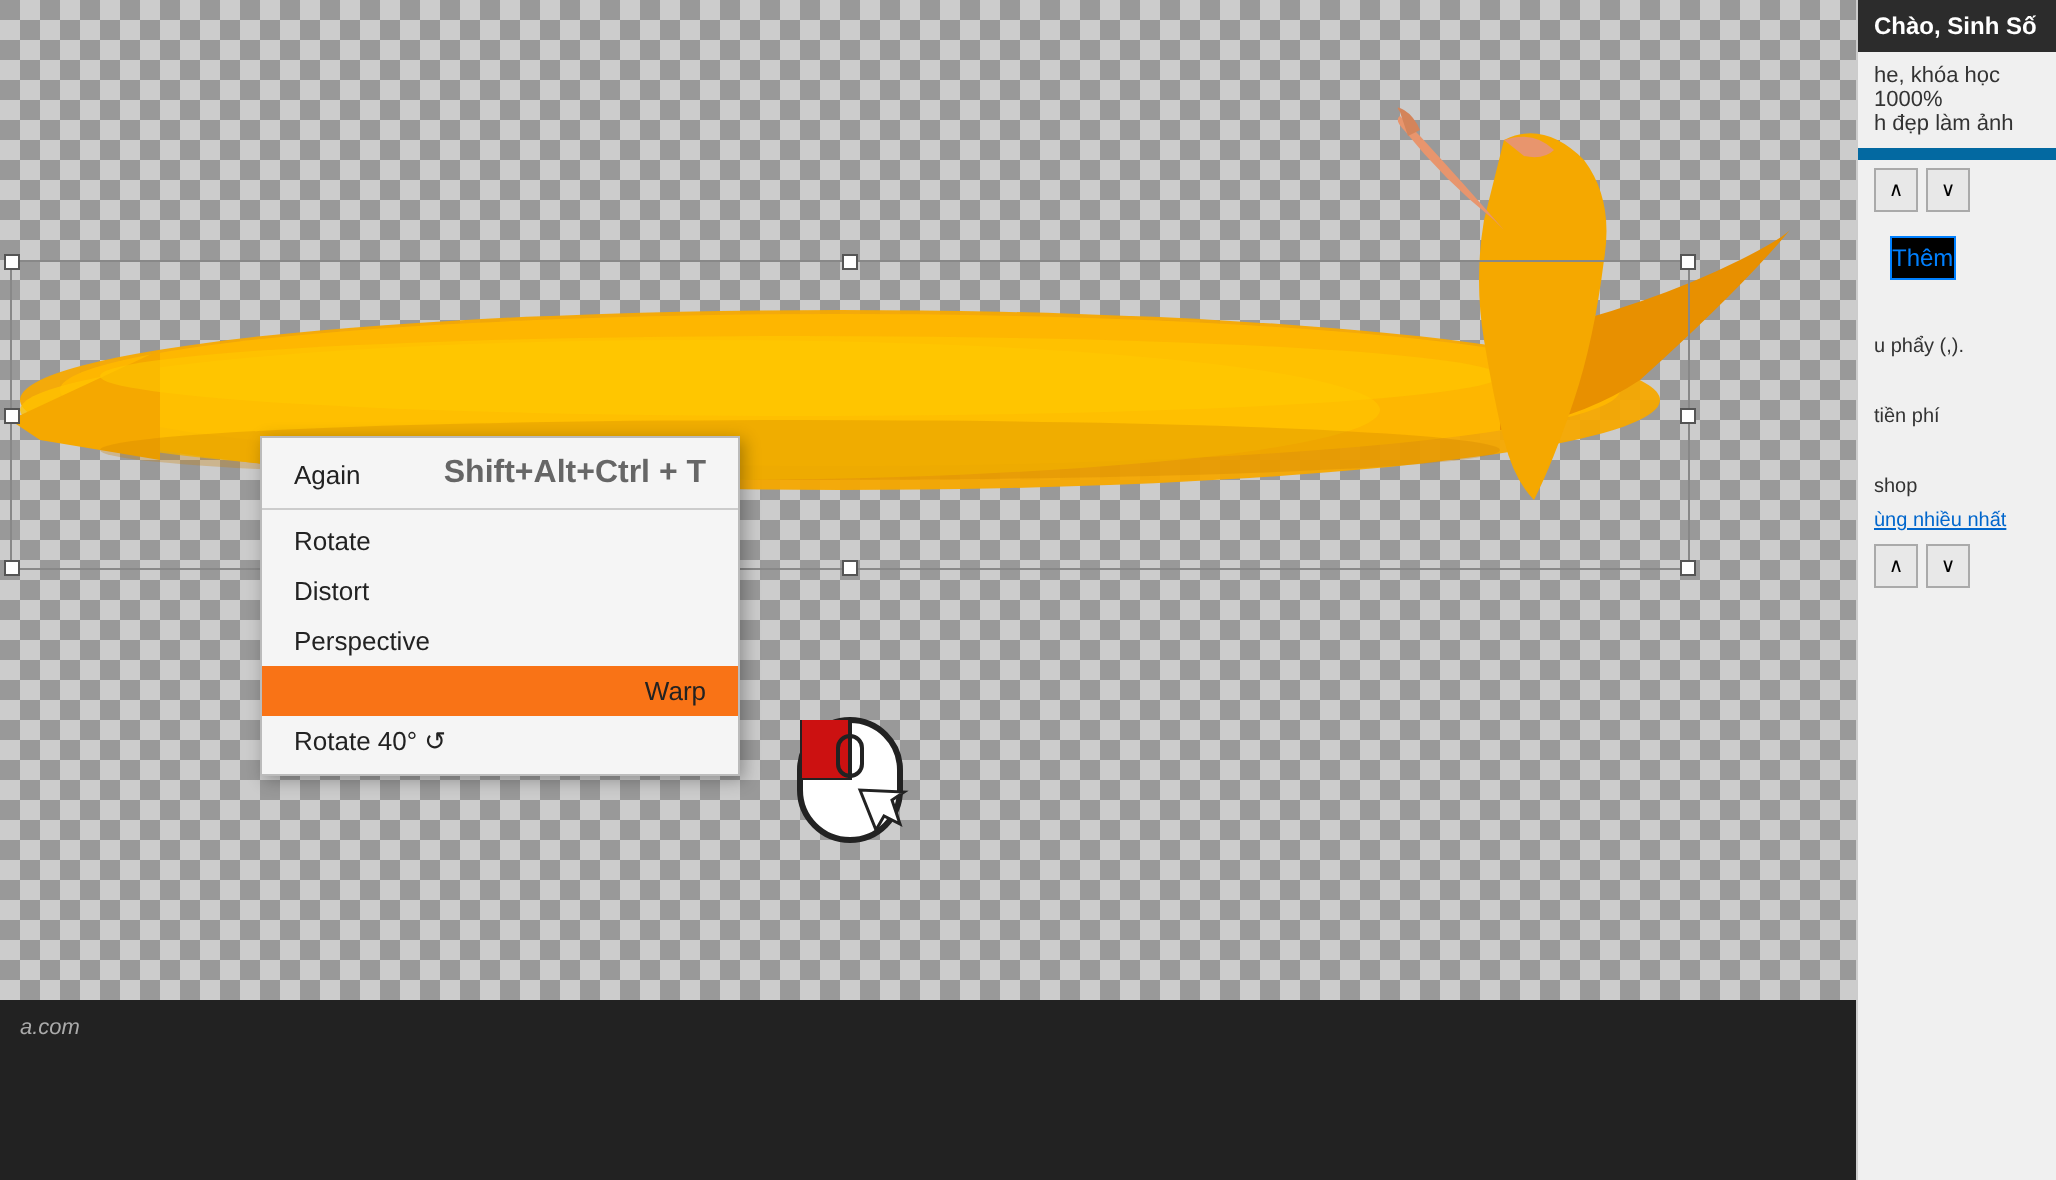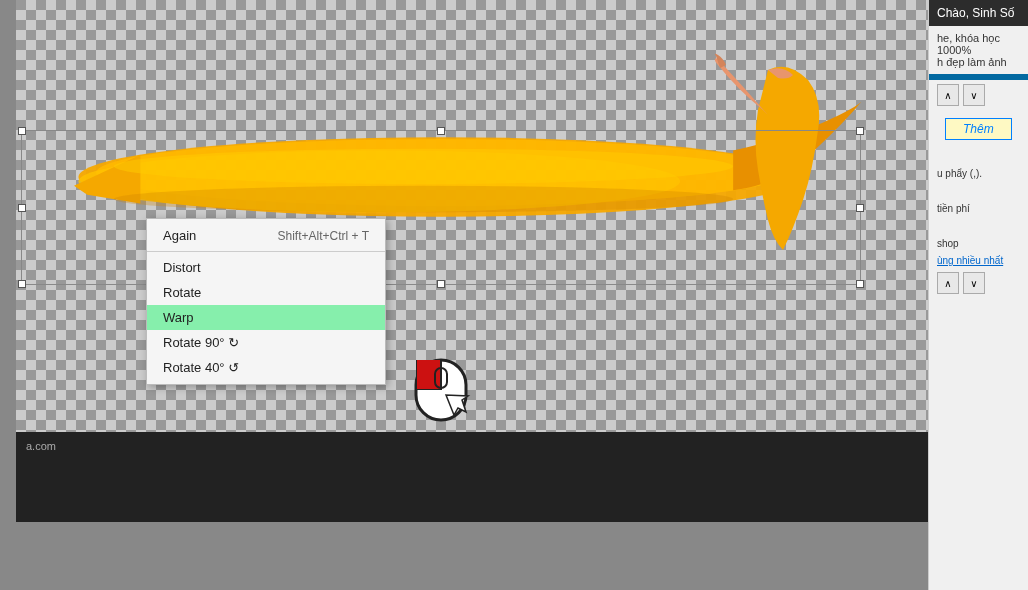--- a/index.html
+++ b/index.html
@@ -9,24 +9,24 @@
       overflow: hidden;
       font-family: Arial, sans-serif;
       font-size: 13px;
       position: relative;
       background: #888;
     }
 
     
     .canvas-area {
       position: absolute;
-      left: 16px;
+      left: 0;
       top: 0;
       width: 930px;
-      height: 522px;
+      height: 590px;
       background-color: #999;
       background-image:
         linear-gradient(45deg, #ccc 25%, transparent 25%),
         linear-gradient(-45deg, #ccc 25%, transparent 25%),
         linear-gradient(45deg, transparent 75%, #ccc 75%),
         linear-gradient(-45deg, transparent 75%, #ccc 75%);
       background-size: 20px 20px;
       background-position: 0 0, 0 10px, 10px -10px, -10px 0px;
       overflow: hidden;
       padding-left: 12px;
@@ -34,20 +34,21 @@
 
     
     .bottom-bar {
       position: absolute;
       left: 0;
       bottom: 0;
       width: 930px;
       height: 90px;
       background: #222;
       z-index: 2;
+      font-style: italic;
     }
 
     .bottom-bar-text {
       color: #aaa;
       font-size: 11px;
       padding: 8px 10px;
     }
 
     
     .selection-box {
@@ -95,27 +96,29 @@
       align-items: center;
       justify-content: space-between;
       padding: 5px 16px;
       cursor: pointer;
       color: #222;
       font-size: 13px;
       white-space: nowrap;
     }
 
     .menu-item.highlighted {
-      background: #86efac;
+      background: #f97316;
+      justify-content: flex-end;
     }
 
     .menu-item .shortcut {
       color: #666;
-      font-size: 12px;
+      font-size: 16px;
       margin-left: 16px;
+      font-weight: bold;
     }
 
     .menu-divider {
       height: 1px;
       background: #ccc;
       margin: 3px 0;
     }
 
     
     .mouse-icon {
@@ -135,21 +138,21 @@
       background: #f0f0f0;
       border-left: 1px solid #ccc;
       overflow: hidden;
       z-index: 10;
     }
 
     .panel-header {
       background: #2c2c2c;
       color: #fff;
       font-size: 12px;
-      font-weight: normal;
+      font-weight: bold;
       padding: 6px 8px;
       white-space: nowrap;
       overflow: hidden;
     }
 
     .panel-section {
       padding: 6px 8px;
       border-bottom: 6px solid #0369a1;
       font-size: 11px;
       color: #333;
@@ -169,27 +172,26 @@
       height: 22px;
       display: flex;
       align-items: center;
       justify-content: center;
       cursor: pointer;
       font-size: 10px;
     }
 
     .them-btn {
       margin: 4px 8px;
-      padding: 3px 17px;
-      background: #fef9c3;
+      padding: 3px 0;
+      background: #000000;
       border: 1px solid #0080ff;
       color: #0080ff;
       font-size: 12px;
       cursor: pointer;
-      font-style: italic;
     }
 
     .panel-text {
       font-size: 10px;
       color: #333;
       padding: 4px 8px;
       word-wrap: break-word;
       margin-top: 16px;
     }
 
@@ -277,30 +279,30 @@
     </svg>
   </div>
 
   <div class="context-menu">
     <div class="menu-item">
       <span>Again</span>
       <span class="shortcut">Shift+Alt+Ctrl + T</span>
     </div>
     <div class="menu-divider"></div>
     <div class="menu-item">
+      <span>Rotate</span>
+    </div>
+    <div class="menu-item">
       <span>Distort</span>
     </div>
     <div class="menu-item">
-      <span>Rotate</span>
+      <span>Perspective</span>
     </div>
     <div class="menu-item highlighted">
       <span>Warp</span>
-    </div>
-    <div class="menu-item">
-      <span>Rotate 90° ↻</span>
     </div>
     <div class="menu-item">
       <span>Rotate 40° ↺</span>
     </div>
   </div>
 
   <div class="bottom-bar">
     <div class="bottom-bar-text">a.com</div>
   </div>
 </div>

